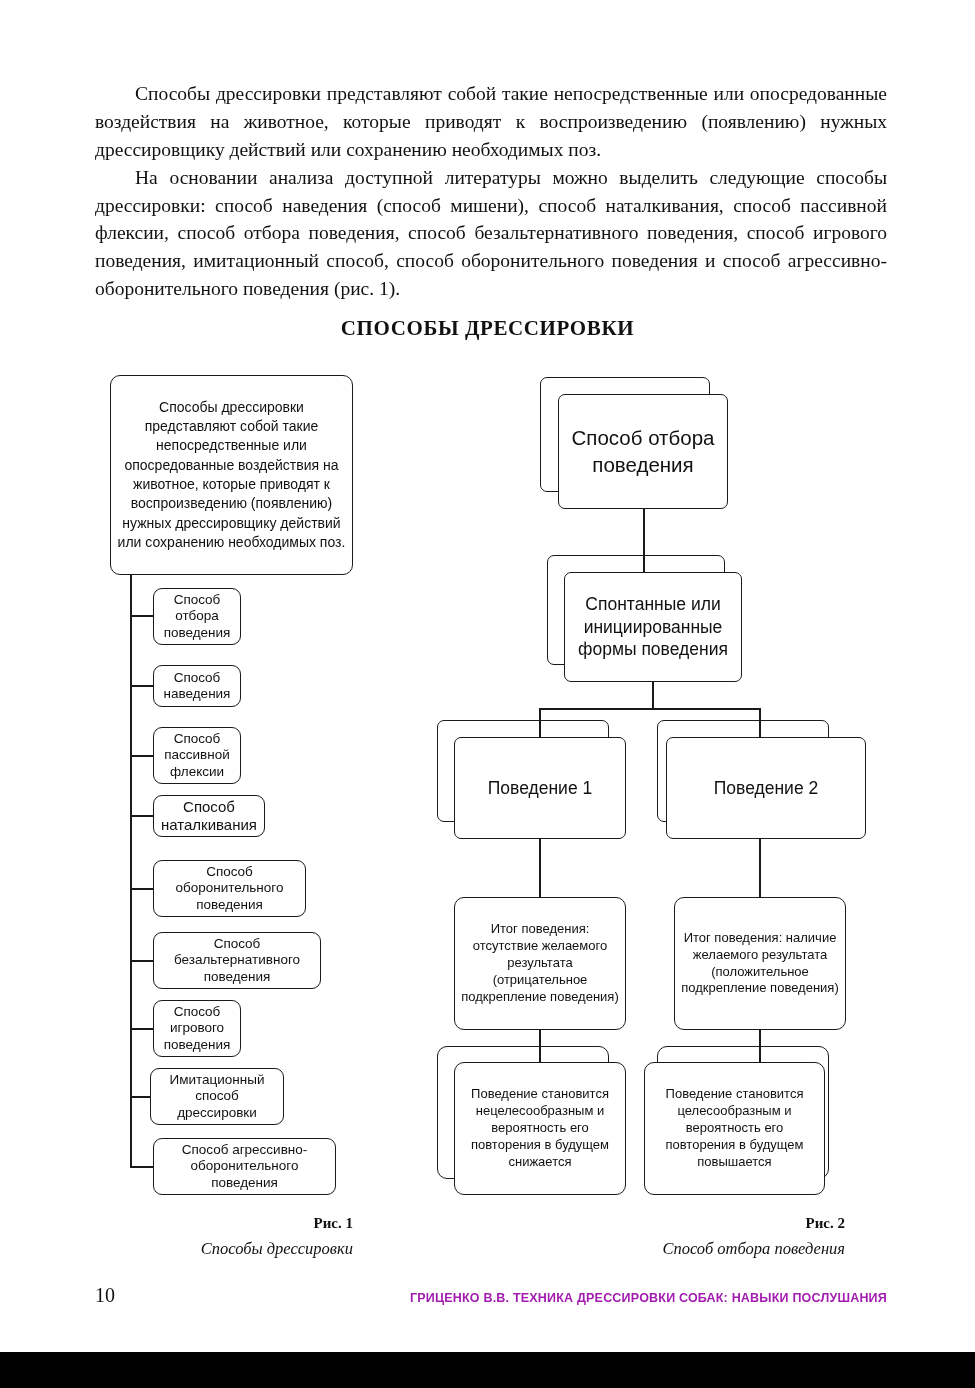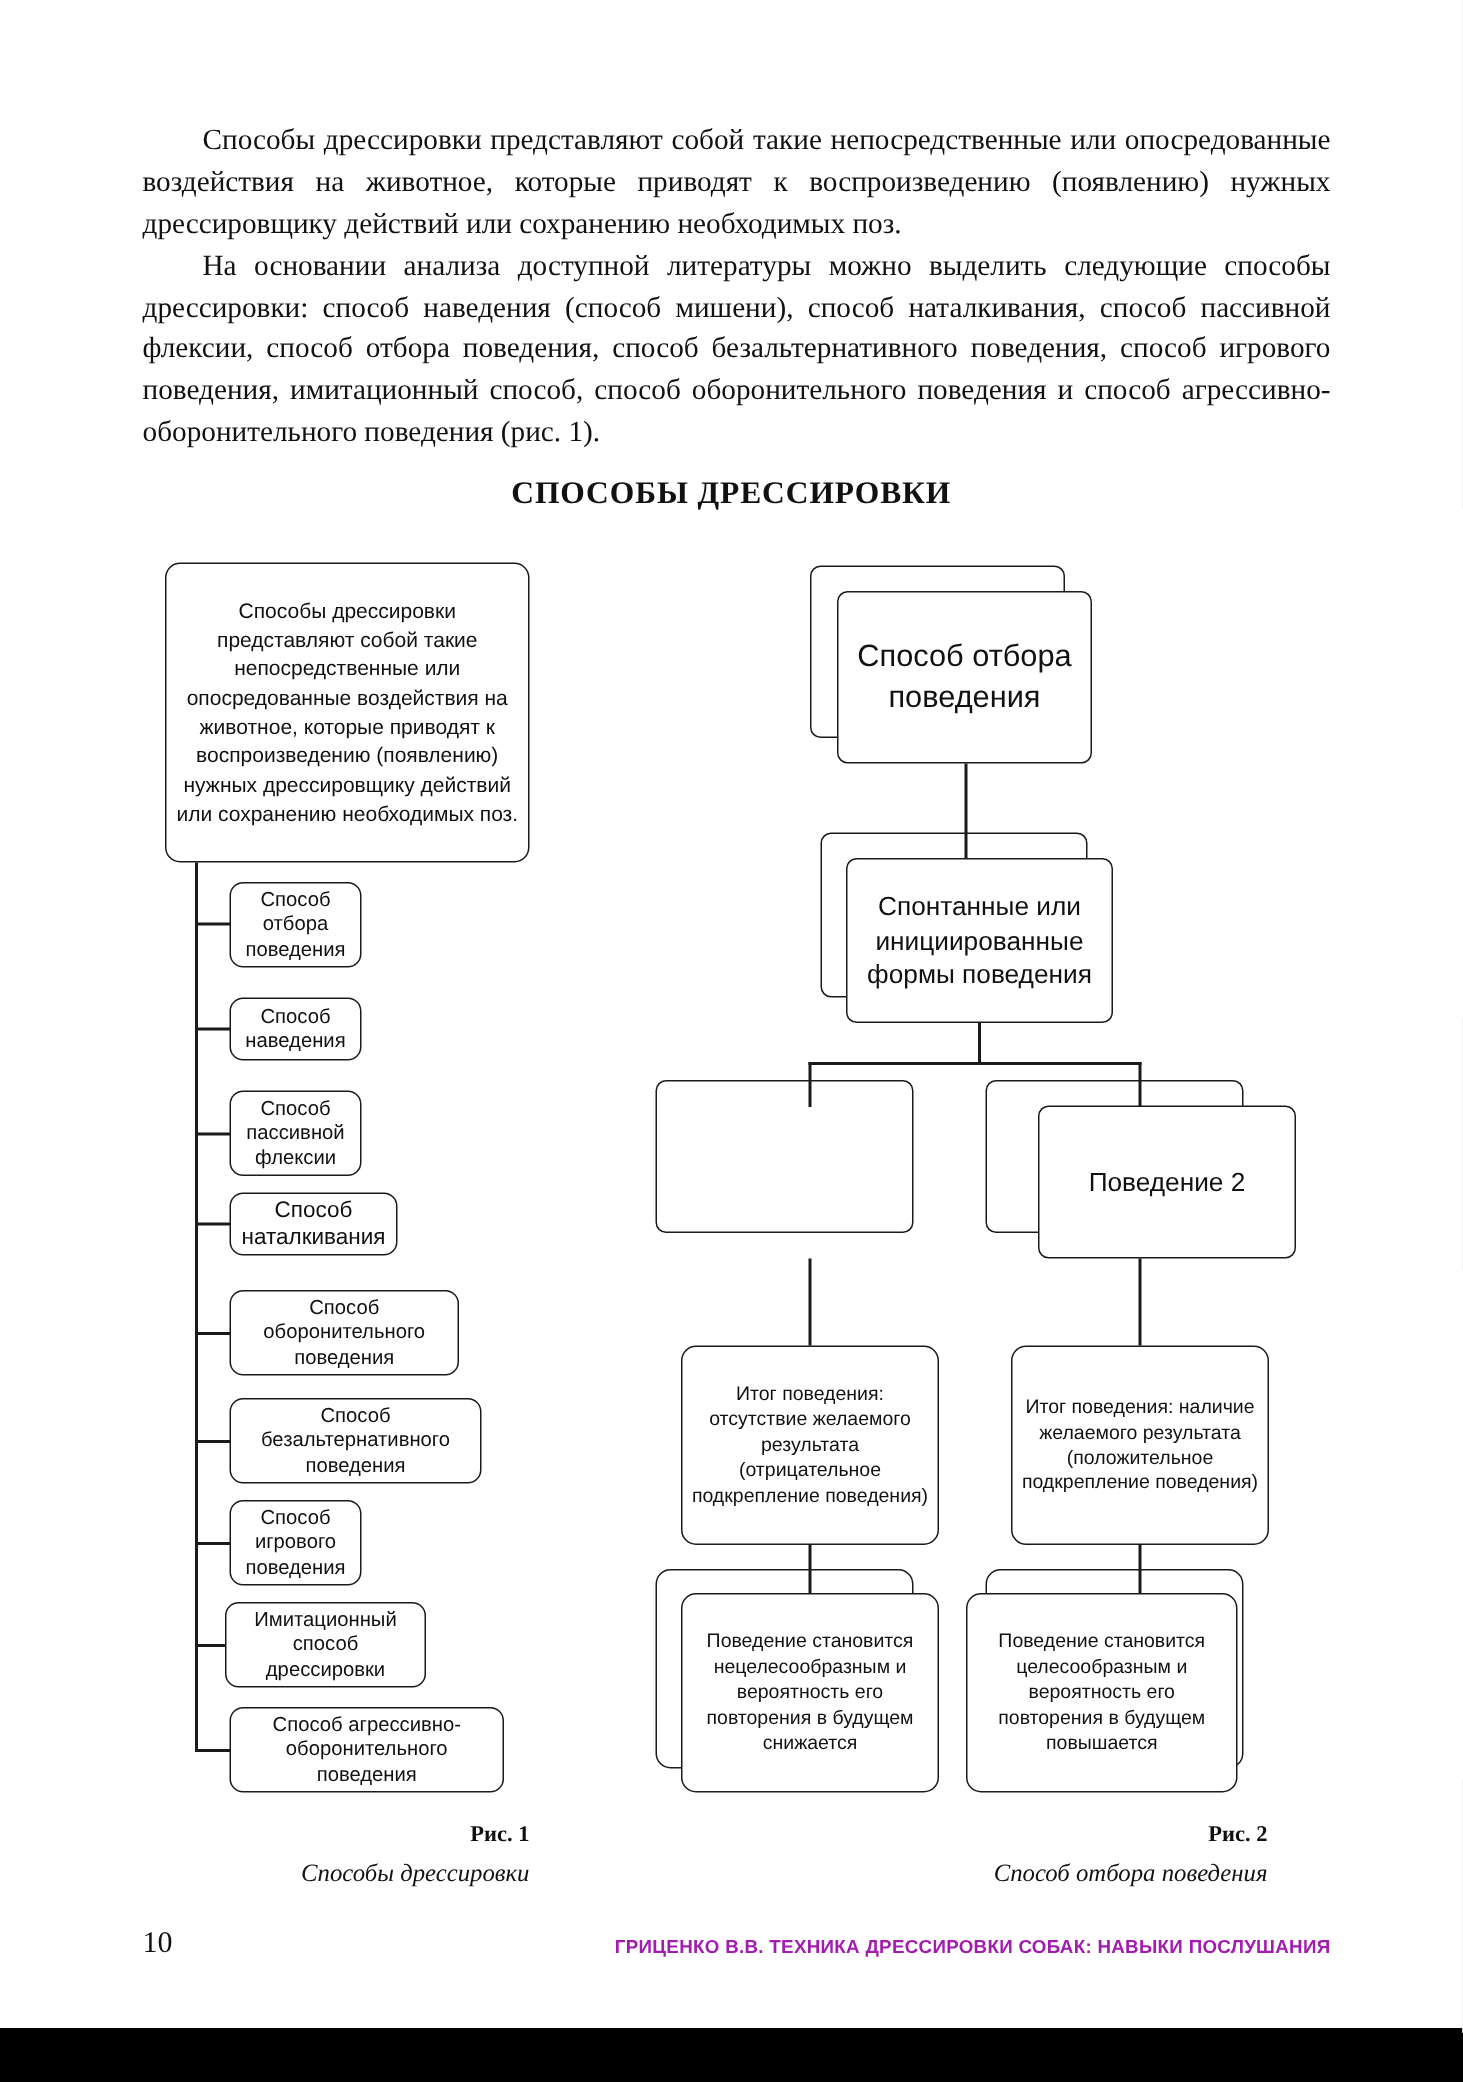--- a/index.html
+++ b/index.html
@@ -91,21 +91,22 @@
   <div class="line" style="left:539px;top:708px;width:222px;height:1.6px"></div>
   <div class="line" style="left:539px;top:708px;width:1.6px;height:30px"></div>
   <div class="line" style="left:759px;top:708px;width:1.6px;height:30px"></div>
   <div class="line" style="left:539px;top:839px;width:1.6px;height:58px"></div>
   <div class="line" style="left:759px;top:839px;width:1.6px;height:58px"></div>
   <div class="line" style="left:539px;top:1030px;width:1.6px;height:33px"></div>
   <div class="line" style="left:759px;top:1030px;width:1.6px;height:33px"></div>
 
   <div class="box" style="left:558px;top:394px;width:170px;height:115px;font-size:20.5px;line-height:1.27;border-radius:7px">Способ отбора поведения</div>
   <div class="box" style="left:564px;top:572px;width:178px;height:110px;font-size:17.5px;line-height:1.28;border-radius:7px">Спонтанные или инициированные формы поведения</div>
-  <div class="box" style="left:692px;top:737px;width:172px;height:102px;font-size:17.5px;border-radius:7px">Поведение 2</div>
+  <div class="box" style="left:454px;top:737px;width:172px;height:102px;font-size:17.5px;border-radius:7px">Поведение 1</div>
+  <div class="box" style="left:666px;top:737px;width:200px;height:102px;font-size:17.5px;border-radius:7px">Поведение 2</div>
   <div class="box" style="left:454px;top:897px;width:172px;height:133px;font-size:13px;line-height:1.3;border-radius:10px">Итог поведения: отсутствие желаемого результата (отрицательное подкрепление поведения)</div>
   <div class="box" style="left:674px;top:897px;width:172px;height:133px;font-size:13px;line-height:1.3;border-radius:10px">Итог поведения: наличие желаемого результата (положительное подкрепление поведения)</div>
   <div class="box" style="left:454px;top:1062px;width:172px;height:133px;font-size:13px;line-height:1.3;border-radius:10px">Поведение становится нецелесообразным и вероятность его повторения в будущем снижается</div>
   <div class="box" style="left:644px;top:1062px;width:181px;height:133px;font-size:13px;line-height:1.3;border-radius:10px">Поведение становится целесообразным и вероятность его повторения в будущем повышается</div>
 
   <div class="caption" style="left:455px;top:1215px;width:390px">
     <div class="fig-label">Рис. 2</div>
     <div class="fig-title">Способ отбора поведения</div>
   </div>
 

